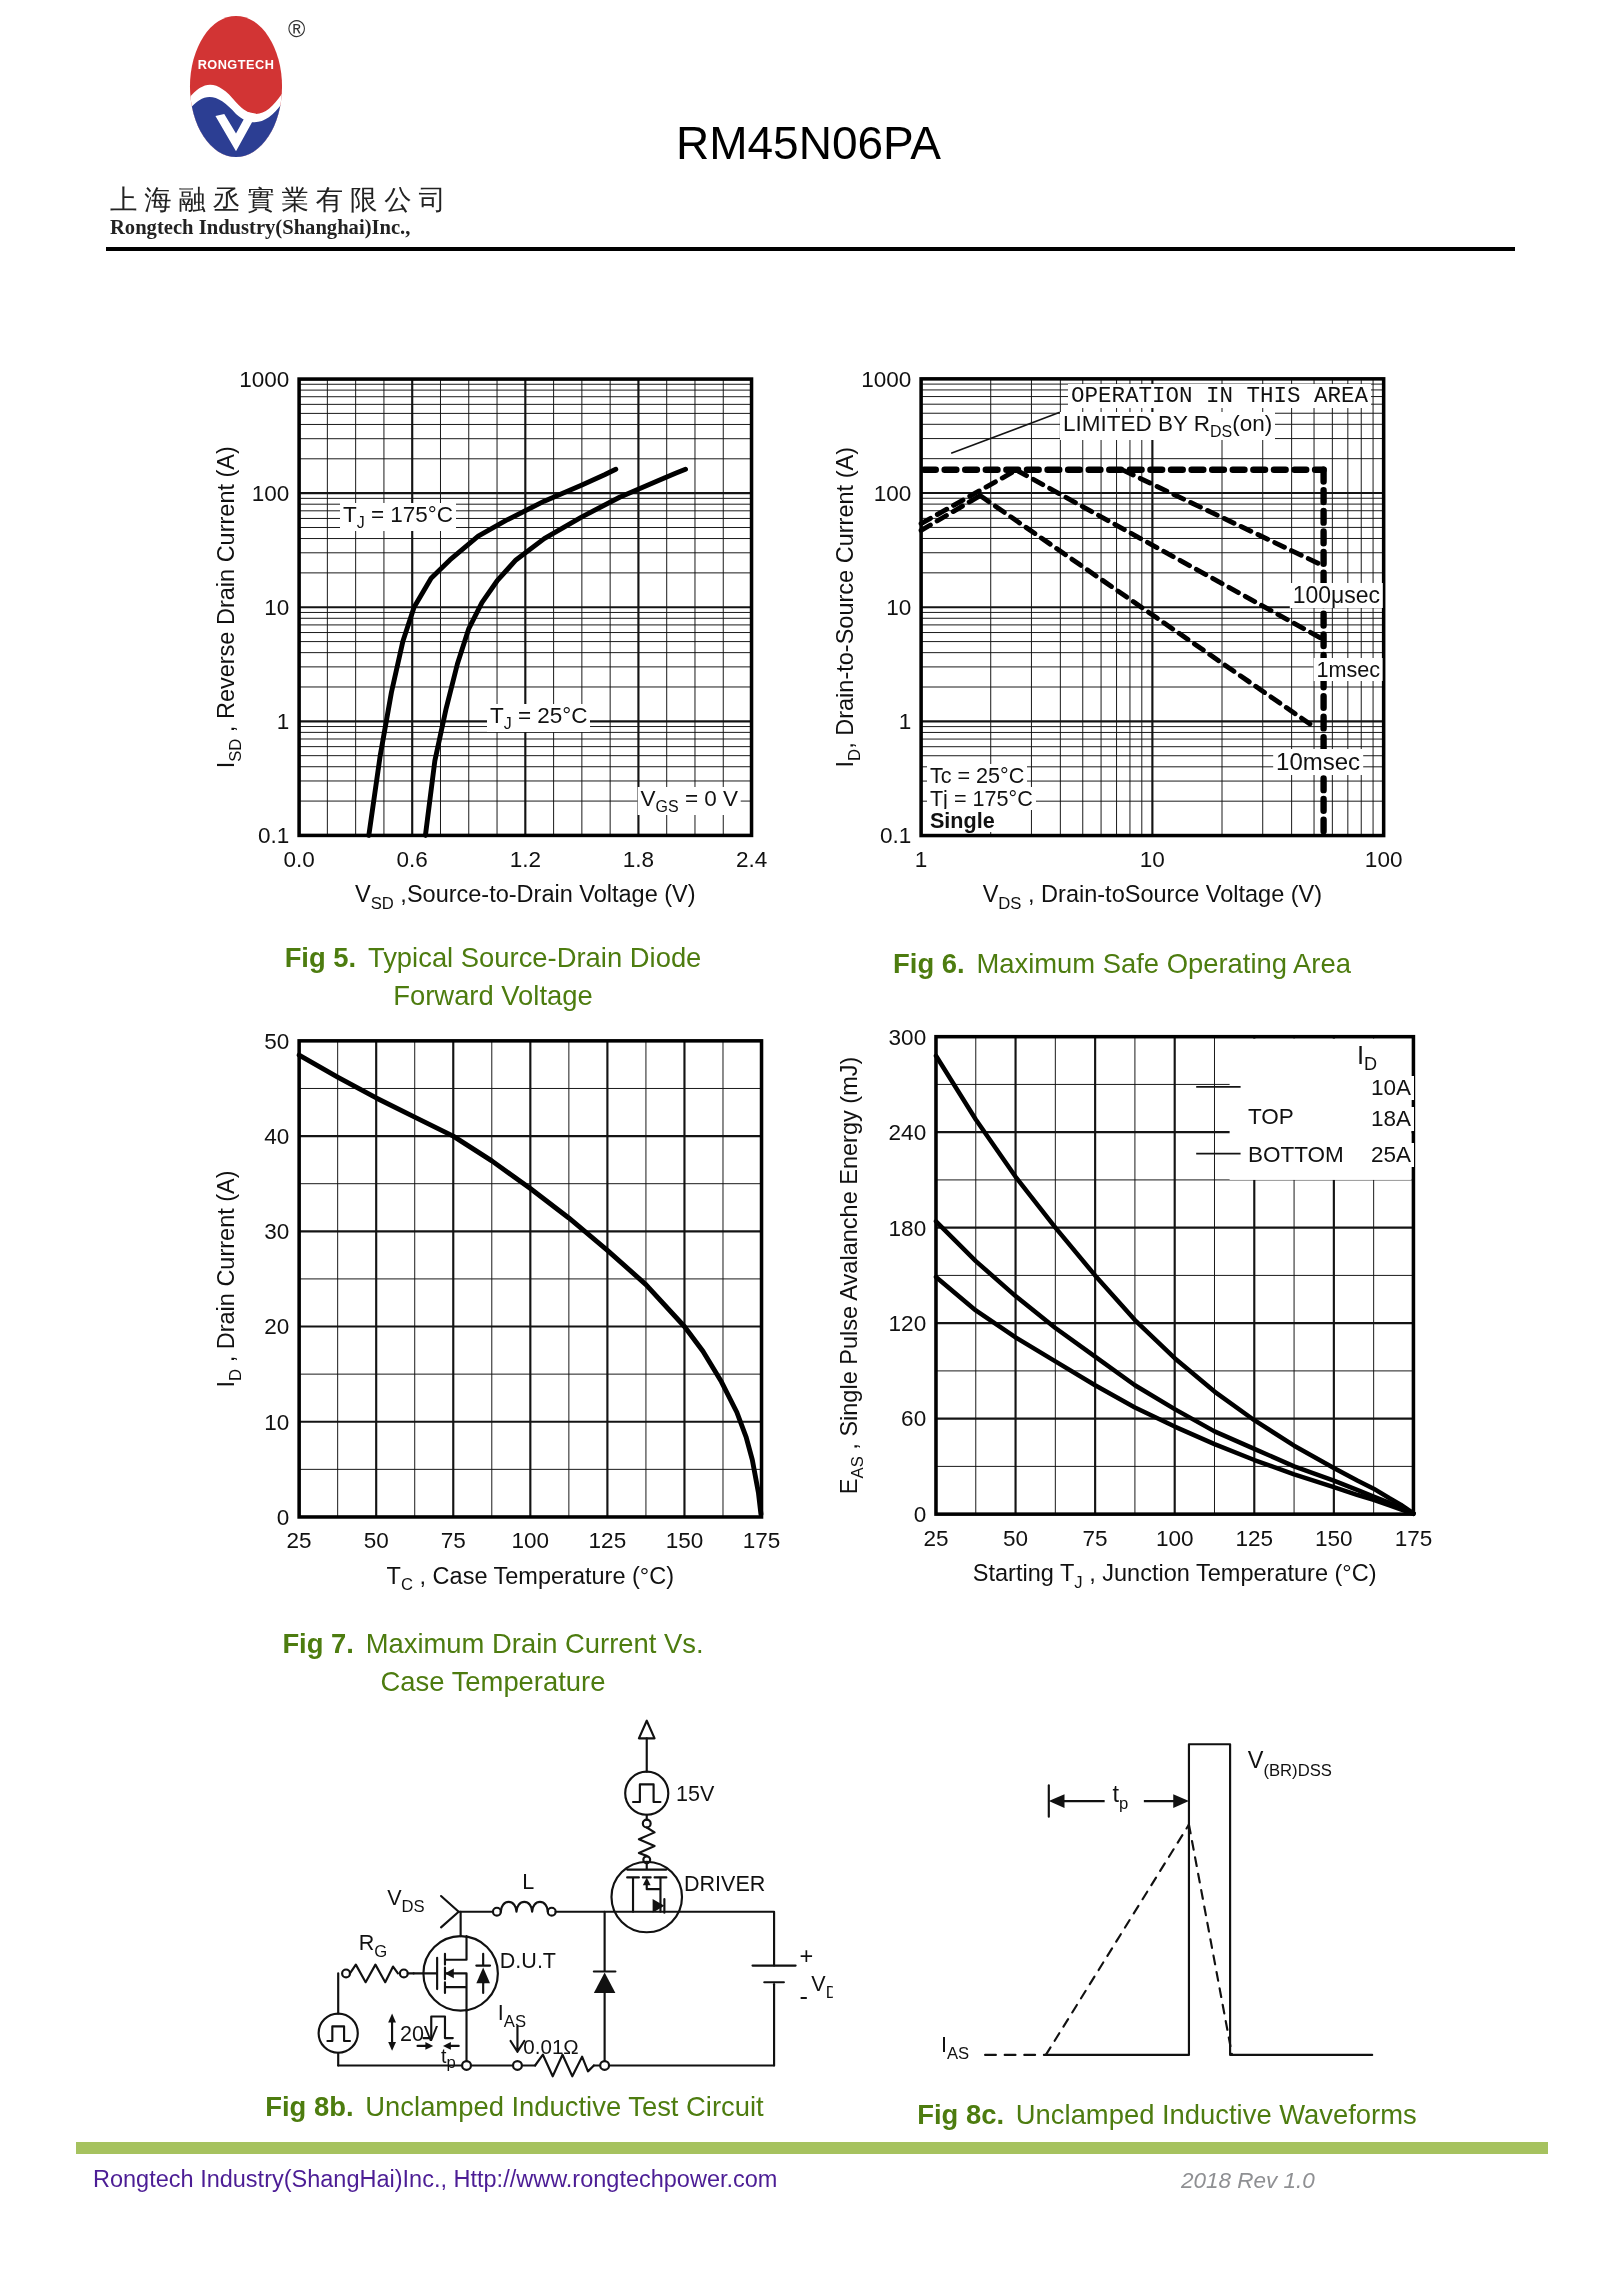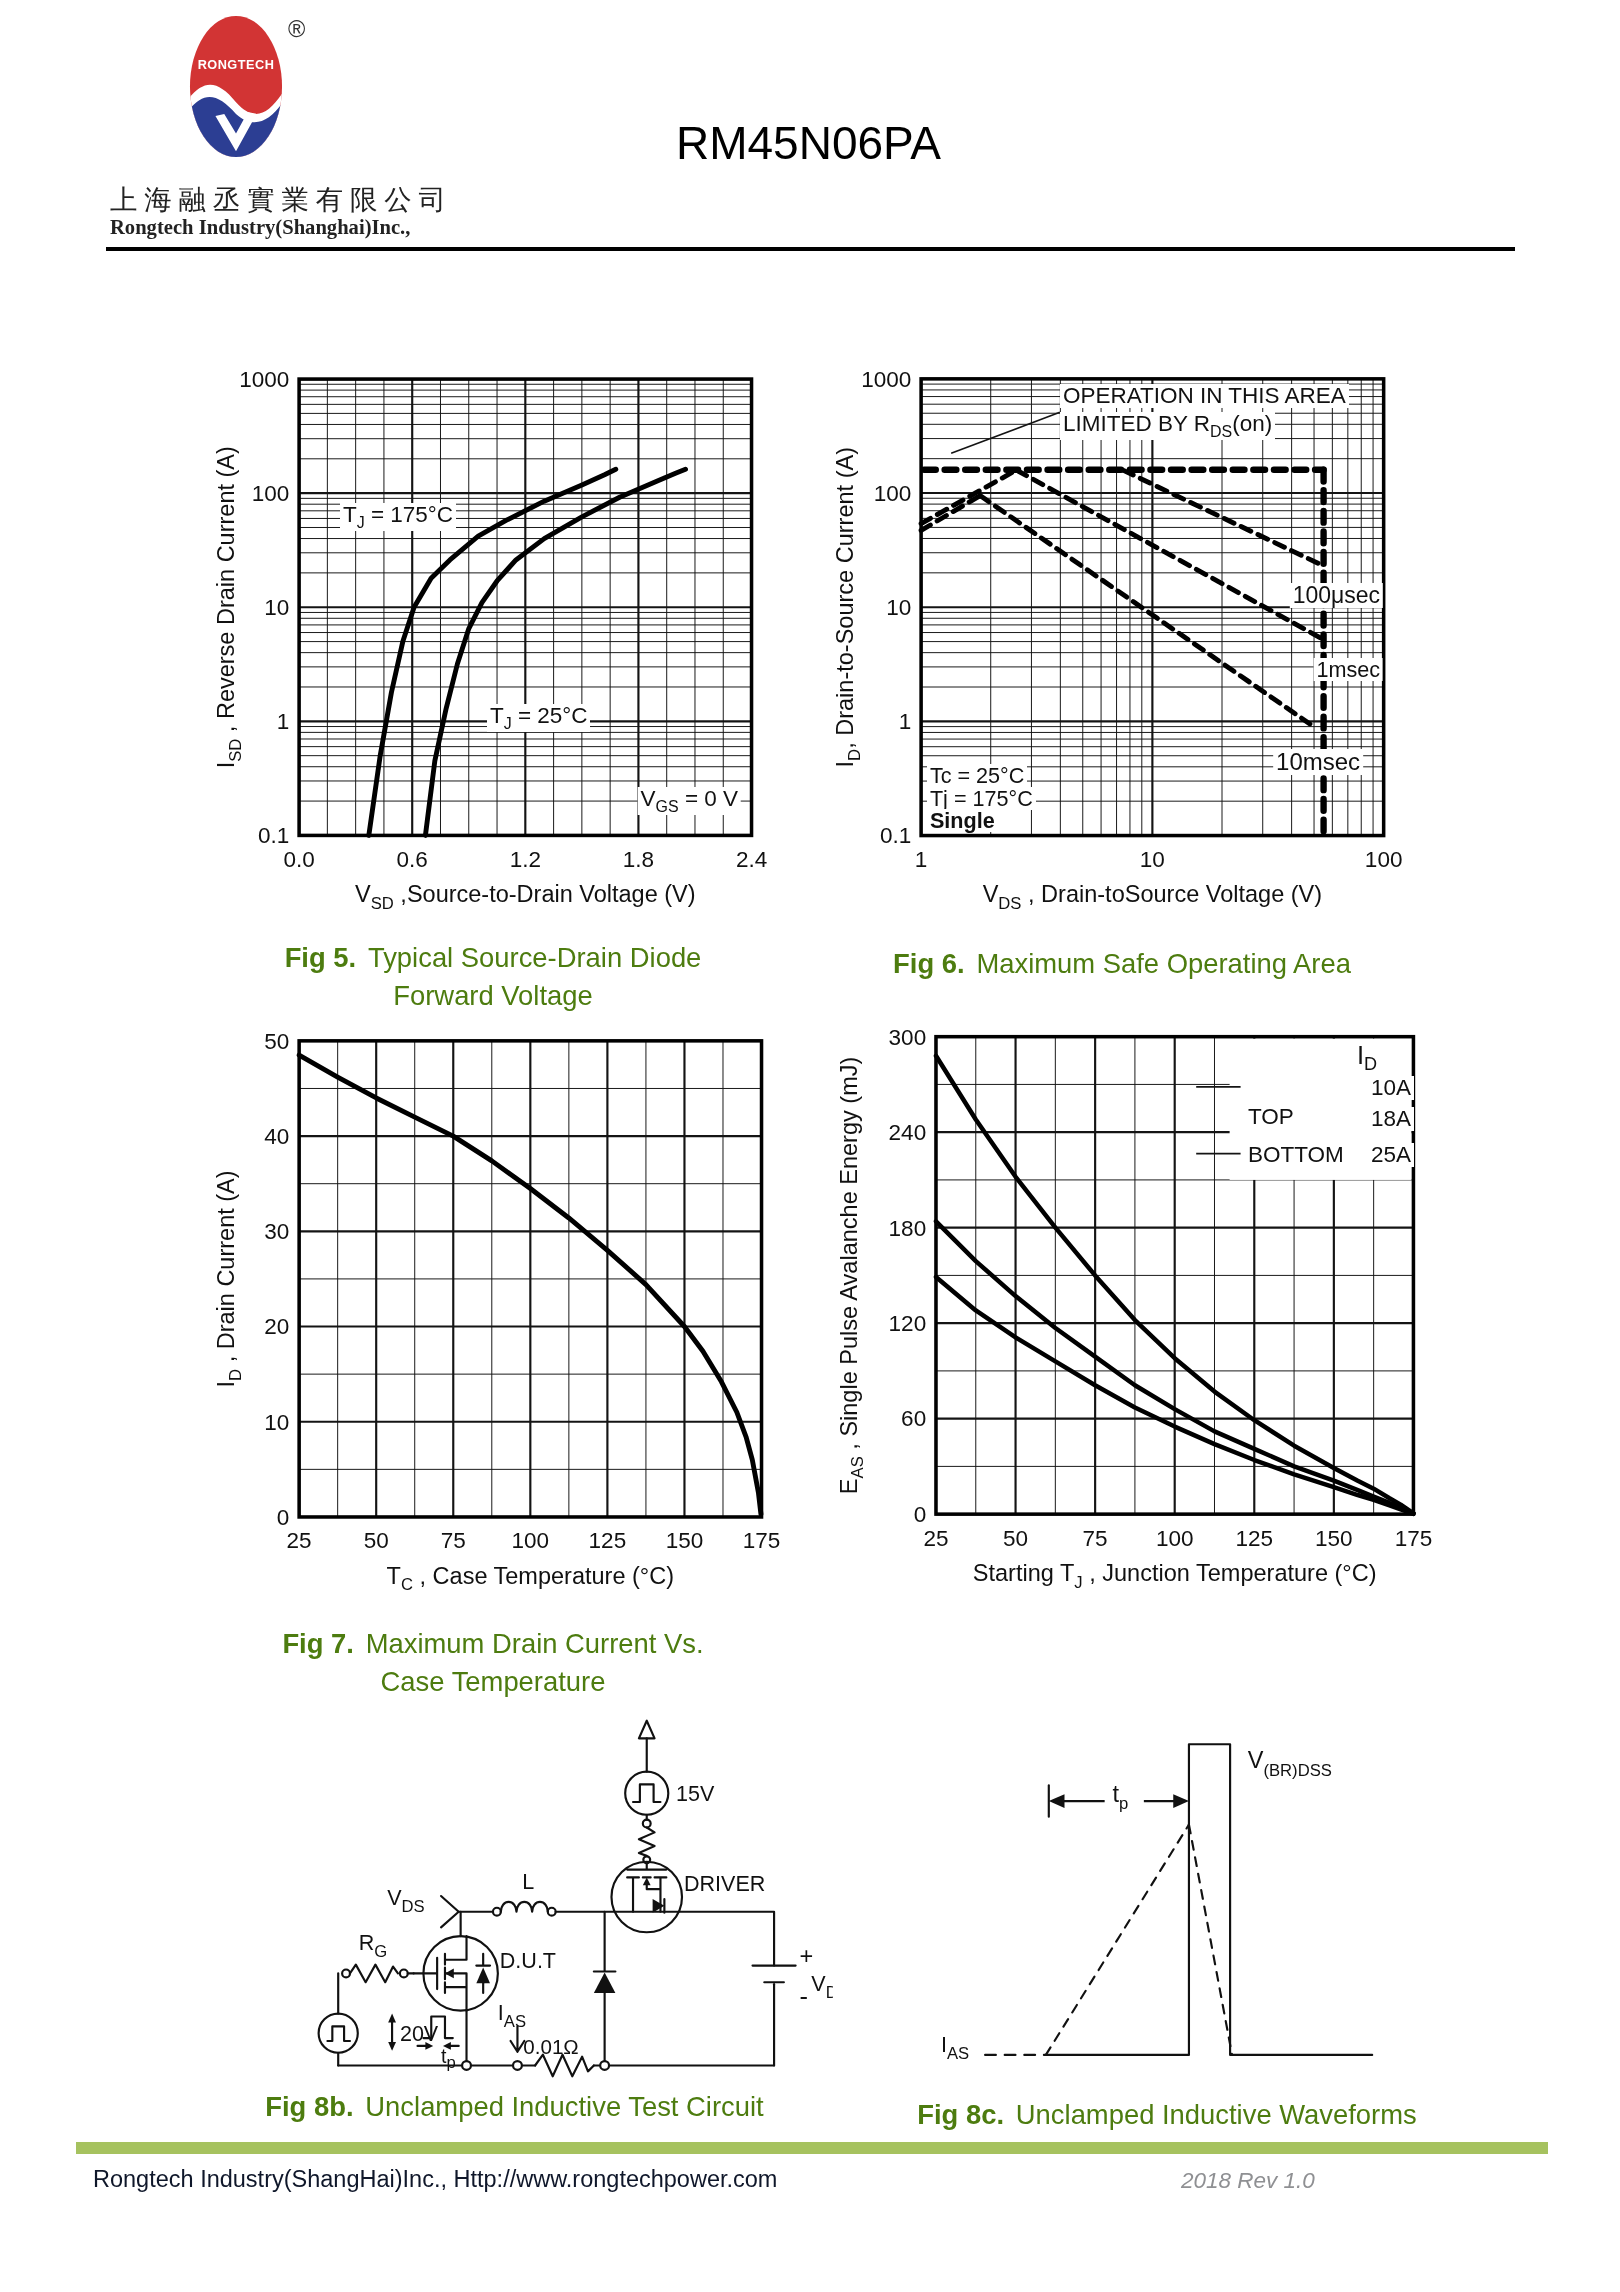--- a/index.html
+++ b/index.html
@@ -21,21 +21,21 @@
   
   .cap{position:absolute;text-align:center;font-size:27.4px;color:#4d7c0f;line-height:1.4;}
   .capb{font-weight:bold;margin-right:11.8px;}
   
   .ck path,.ck line,.ck polyline,.ck circle{stroke:#111;fill:none;stroke-width:2.2;stroke-linecap:round;stroke-linejoin:round;}
   .ck .f{fill:#111;stroke:none;}
   .ck .wf{fill:#fff;}
   .ck text{font-size:22px;}
   
   #footer-bar{left:76px;top:2142px;width:1472px;height:11.8px;}
-  #footer-left{left:93px;top:2166px;font-size:23.5px;color:#0f172a;}
+  #footer-left{left:93px;top:2166px;font-size:23.5px;color:#4c1d95;}
   #footer-right{left:1181px;top:2168px;font-size:22.5px;font-style:italic;color:#8f9093;}
 </style>
 </head>
 <body>
 
 <div id="page">
 
   <svg class="abs" id="logo" style="left:189px;top:13.7px" width="94" height="145" viewBox="0 0 96 148">
     <defs>
         <clipPath id="lg">
@@ -203,21 +203,21 @@
         <text x="331" y="512" text-anchor="middle" font-size="23"><tspan>10</tspan></text>
         <text x="567" y="512" text-anchor="middle" font-size="23"><tspan>100</tspan></text>
         <text x="85" y="22" text-anchor="end" font-size="23"><tspan>1000</tspan></text>
         <text x="85" y="138.4999999999999" text-anchor="end" font-size="23"><tspan>100</tspan></text>
         <text x="85" y="254.99999999999994" text-anchor="end" font-size="23"><tspan>10</tspan></text>
         <text x="85" y="371.5" text-anchor="end" font-size="23"><tspan>1</tspan></text>
         <text x="85" y="488" text-anchor="end" font-size="23"><tspan>0.1</tspan></text>
         <text x="331" y="548" text-anchor="middle" font-size="24"><tspan>V</tspan><tspan class="subt" dy="7">DS</tspan><tspan dy="-7">  , Drain-toSource Voltage (V)</tspan></text>
         <text x="26" y="247" text-anchor="middle" font-size="24" transform="rotate(-90 26 247)"><tspan>I</tspan><tspan class="subt" dy="7">D</tspan><tspan dy="-7">,  Drain-to-Source Current (A)</tspan></text>
       </svg>
-      <div class="ann" style="left: 232px; top: 19px;"><span>OPERATION IN THIS AREA</span></div>
+      <div class="ann" style="left: 240px; top: 19px; font-family: Liberation Mono, monospace;"><span>OPERATION IN THIS AREA</span></div>
       <div class="ann" style="left: 232px; top: 47px;"><span>LIMITED  BY R</span><span class="subh">DS</span><span>(on)</span></div>
       <div class="ann" style="left: 555px; top: 218px; font-size: 23px; transform: translateX(-100%);"><span>100μsec</span></div>
       <div class="ann" style="left: 555px; top: 293px; font-size: 21.6px; transform: translateX(-100%);"><span>1msec</span></div>
       <div class="ann" style="left: 535px; top: 384px; font-size: 24px; transform: translateX(-100%);"><span>10msec</span></div>
       <div class="ann" style="left: 99px; top: 399px; font-size: 21.6px;"><span>Tc = 25°C</span></div>
       <div class="ann" style="left: 99px; top: 422px; font-size: 21.6px;"><span>Tj = 175°C</span></div>
       <div class="ann b" style="left: 99px; top: 444px; font-size: 21.6px;"><span>Single</span></div>
     </div>
   <div class="chart" style="left:209px;top:1025px;width:578px;height:596px">
       <svg width="578" height="596" viewBox="0 0 590 608">

